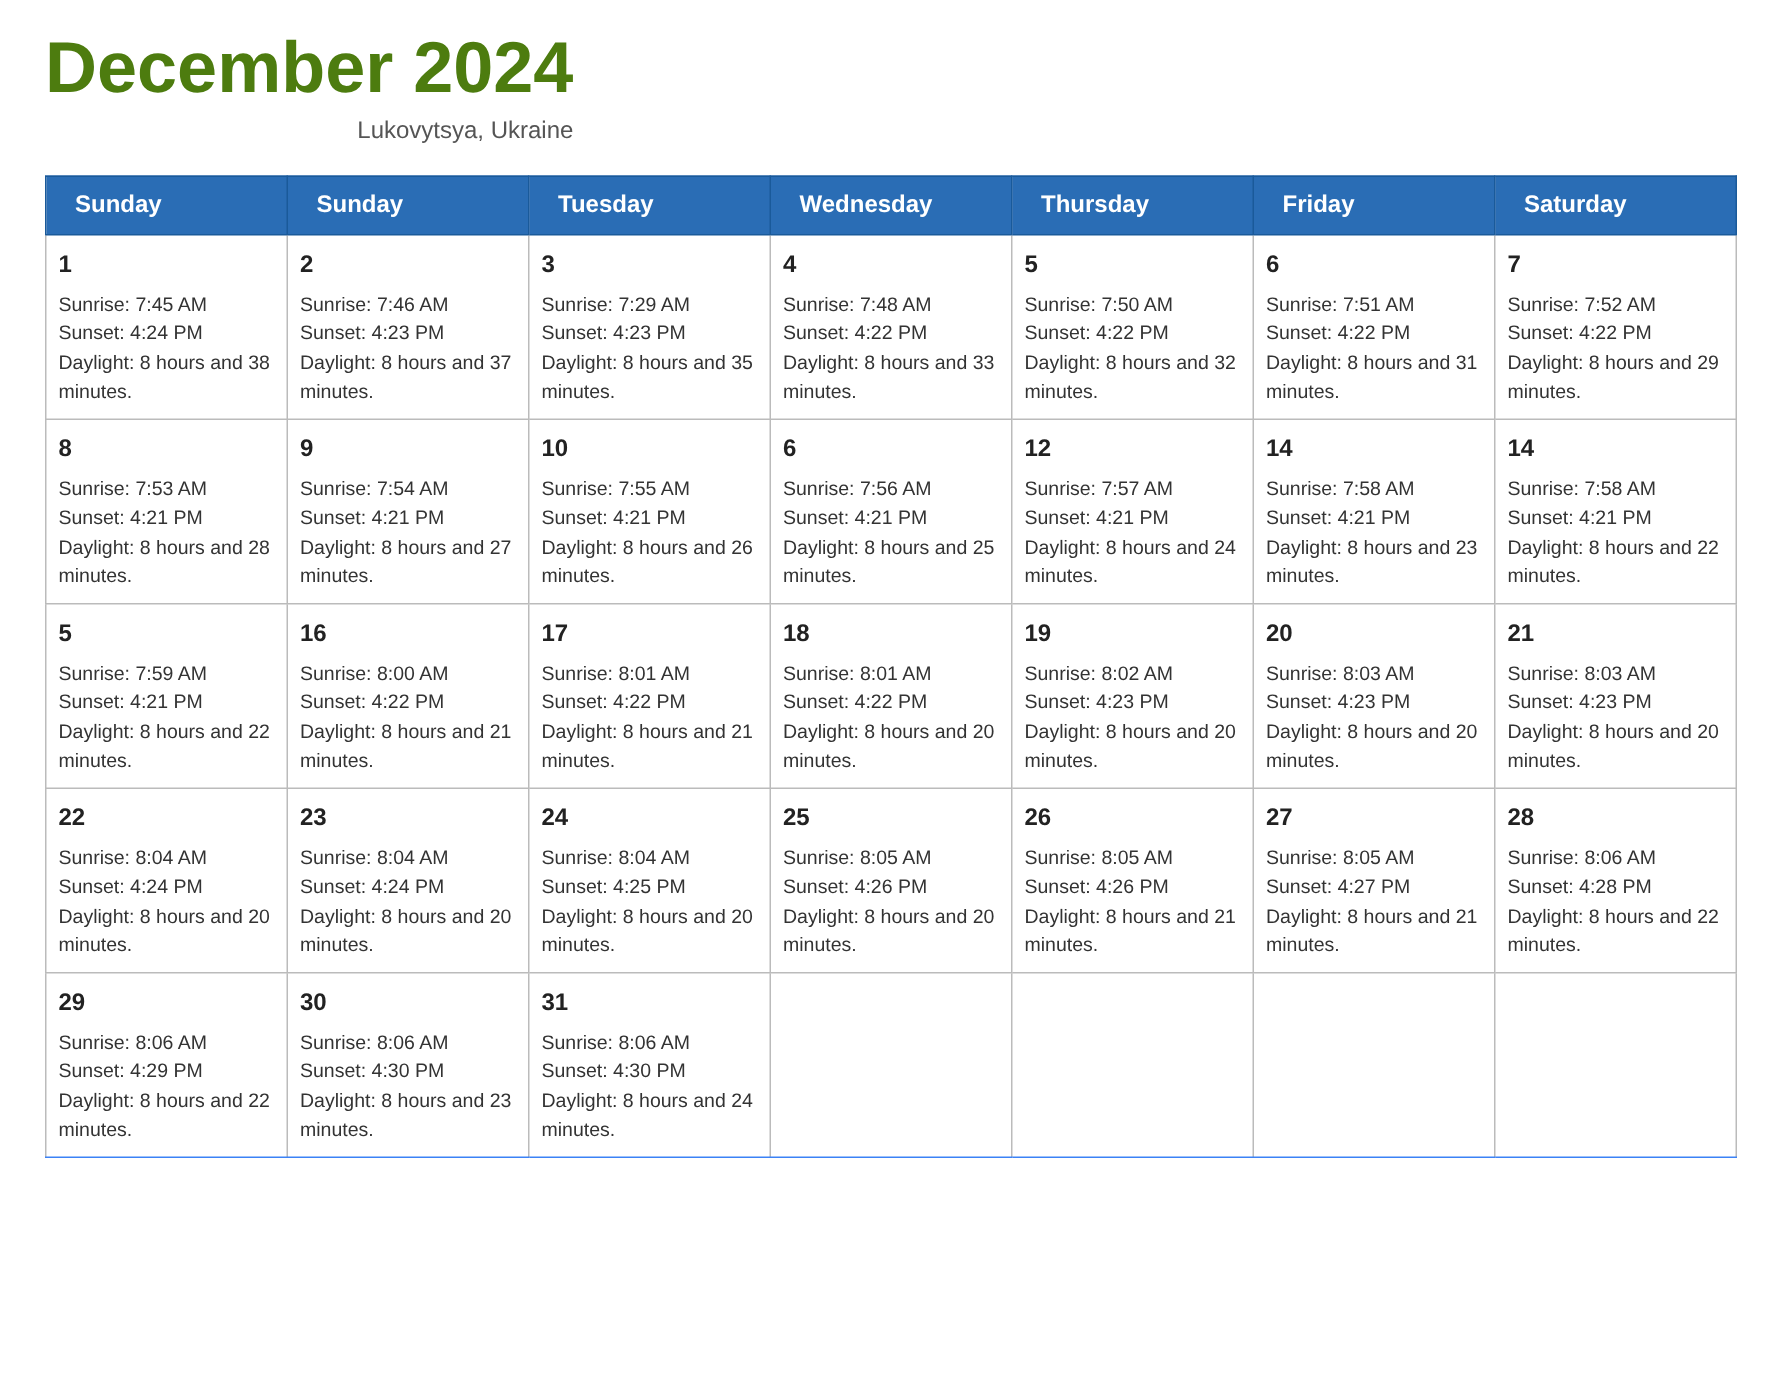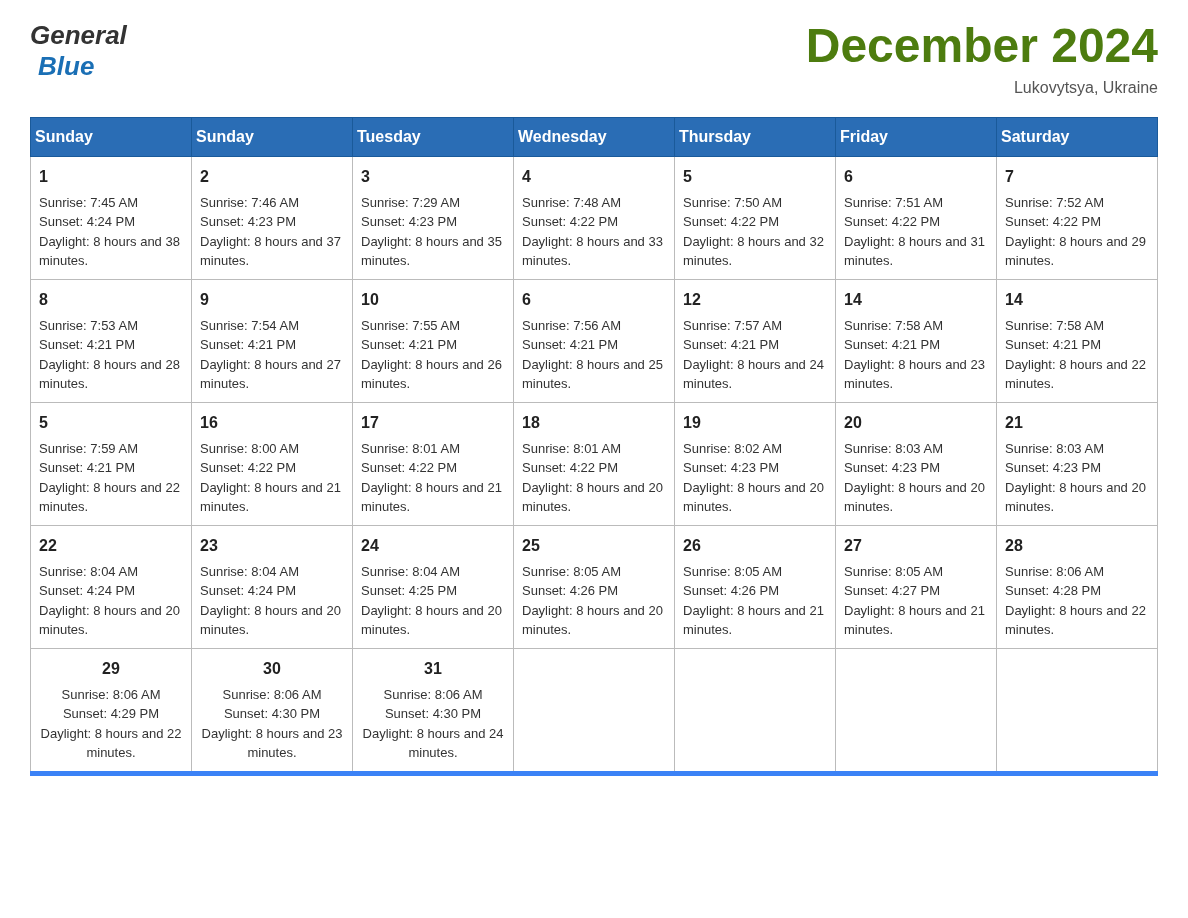--- a/index.html
+++ b/index.html
@@ -36,21 +36,21 @@
       margin-top: 6px;
     }
     .calendar {
       width: 100%;
       border-collapse: collapse;
       border: 1px solid #999;
     }
     .calendar thead tr th {
       background-color: #2a6db5;
       color: #fff;
-      padding: 10px 4px;
+      padding: 10px 19px;
       text-align: left;
       font-size: 16px;
       font-weight: bold;
       border: 1px solid #1a5a9a;
     }
     .calendar tbody tr td {
       border: 1px solid #bbb;
       vertical-align: top;
       padding: 8px 8px;
       width: 14.28%;
@@ -60,22 +60,21 @@
       line-height: 1.5;
     }
     .calendar tbody tr td .day-num {
       font-size: 16px;
       font-weight: bold;
       color: #222;
       display: block;
       margin-bottom: 4px;
     }
     .calendar tbody tr:last-child td {
-      border-bottom: 5px solid #3b82f6;
-      text-align: center;
+      border-bottom: 1px solid #3b82f6;
     }
     .logo-top {
       display: flex;
       flex-direction: row;
       align-items: center;
     }
     .logo-text-general {
       font-size: 26px;
       font-weight: bold;
       color: #333;
@@ -106,33 +105,20 @@
       margin-left: 3px;
     }
     .empty-cell {
       background: #fff;
     }
   </style>
 </head>
 <body>
 
 <div class="header">
-  <div class="logo">
-    <div class="logo-top">
-      <span class="logo-text-general">General</span>
-      <span style="display:inline-flex;flex-direction:column;align-items:center;margin-left:3px;margin-top:2px;">
-        <span class="chevron-up"></span>
-        <span class="chevron-down"></span>
-      </span>
-    </div>
-    <div class="logo-row2">
-      <span style="width:4px;"></span>
-      <span class="logo-text-blue">Blue</span>
-    </div>
-  </div>
   <div class="title-area">
     <div class="main-title">December 2024</div>
     <div class="subtitle">Lukovytsya, Ukraine</div>
   </div>
 </div>
 
 <table class="calendar">
   <thead>
     <tr>
       <th>Sunday</th>

